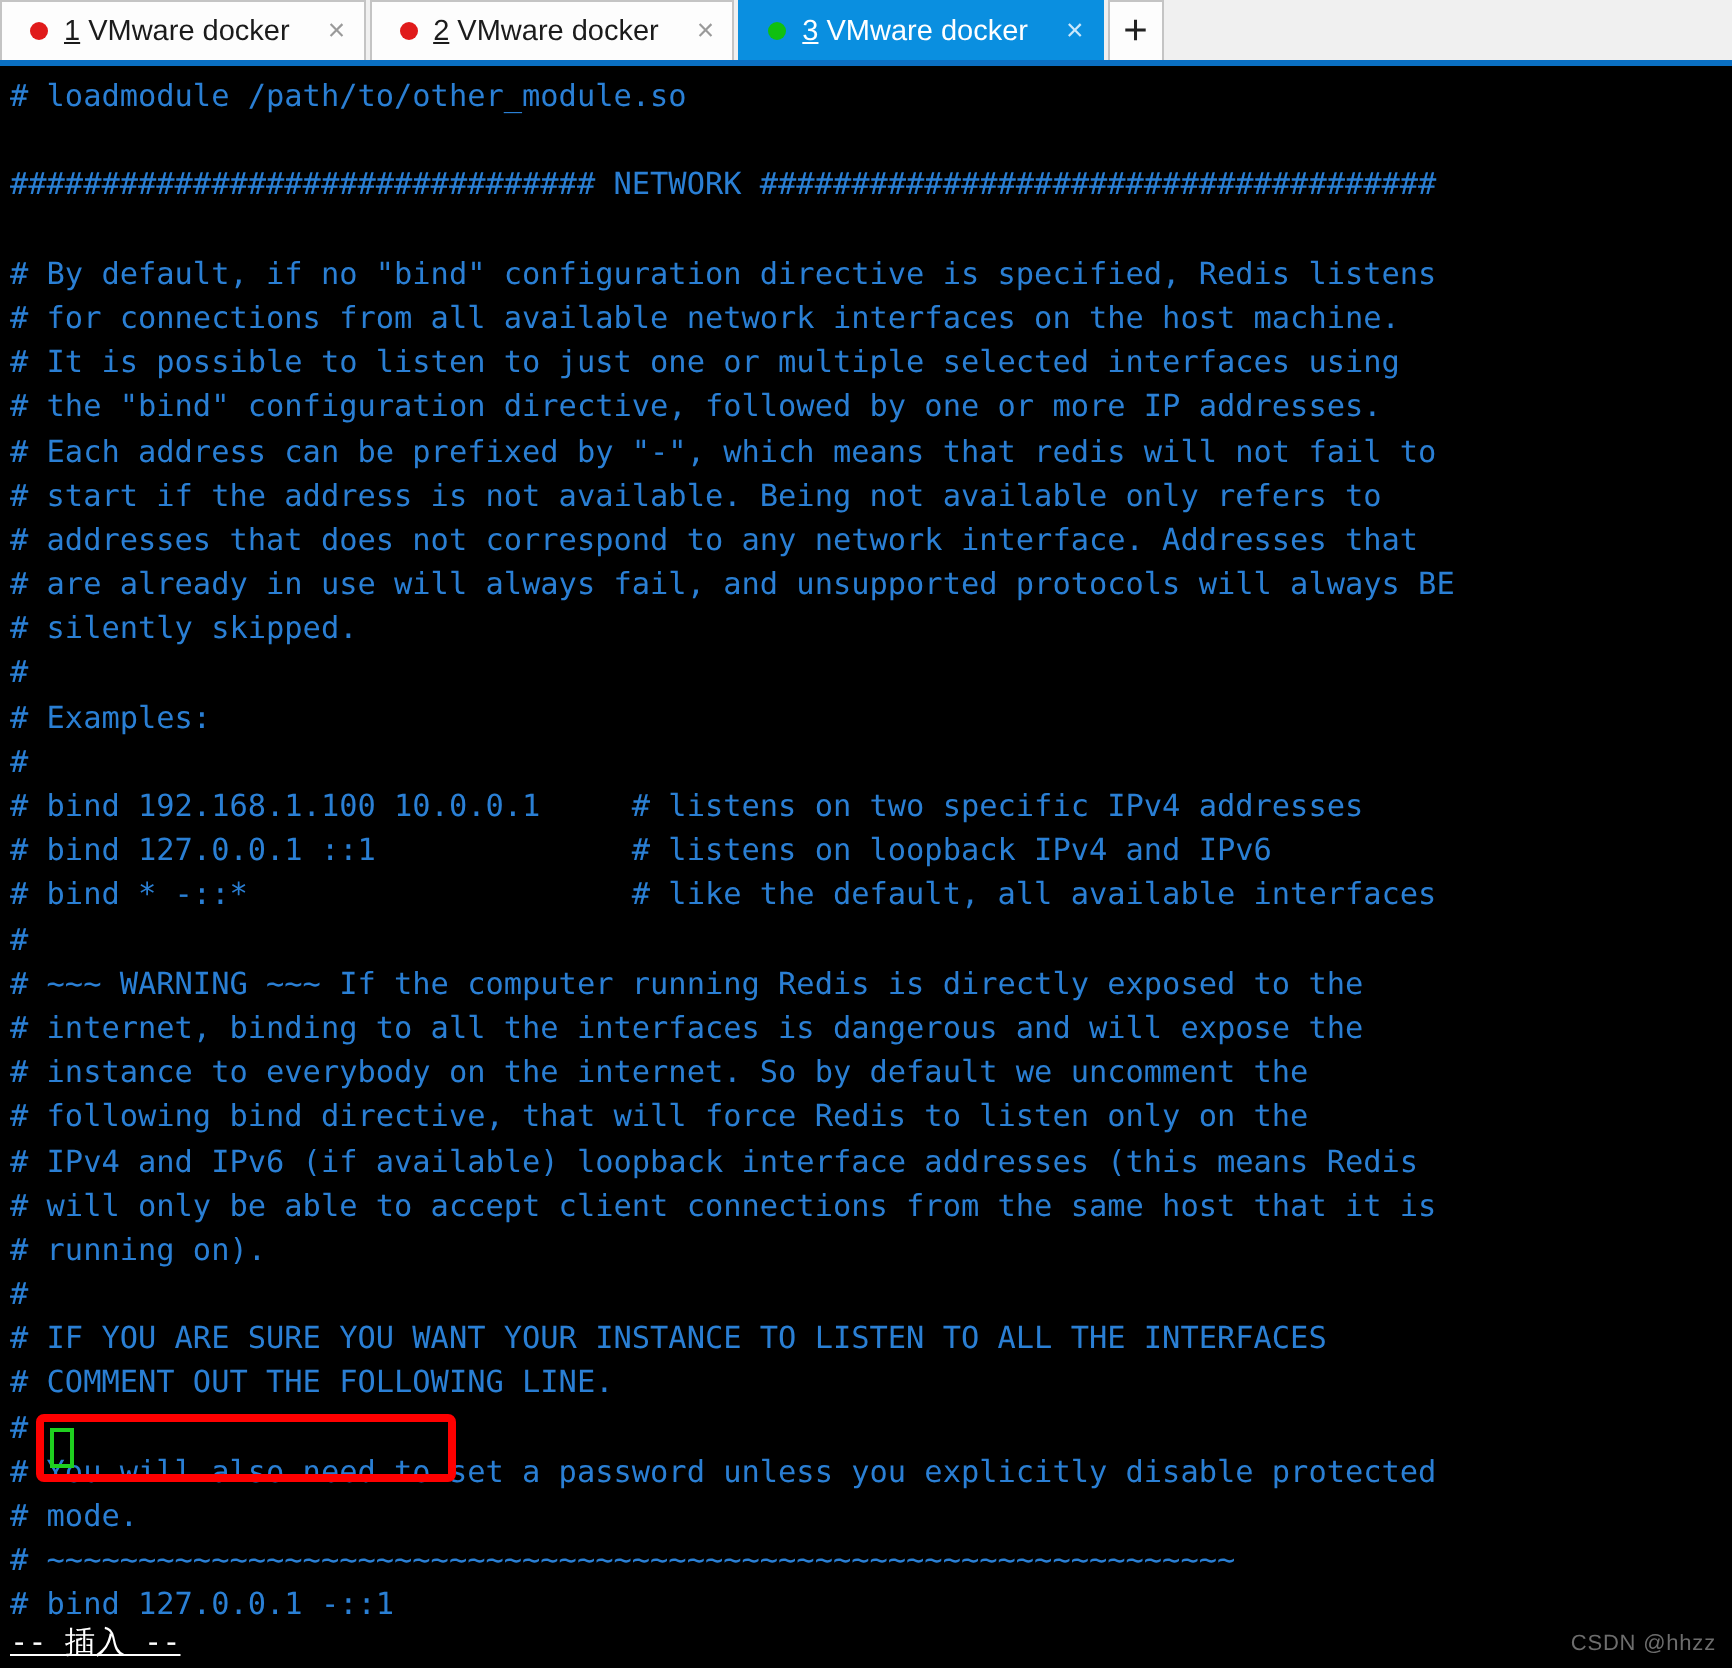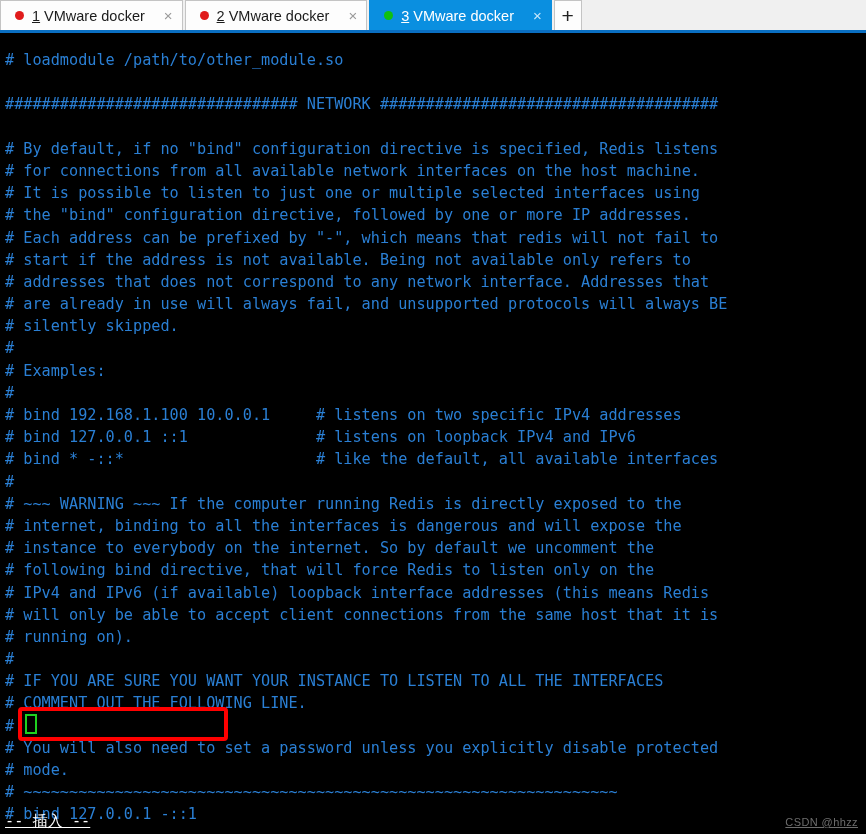--- a/index.html
+++ b/index.html
@@ -71,21 +71,21 @@
     border: 1px solid #c4c4c4;
     border-bottom: none;
   }
 
   
   #terminal {
     position: relative;
     width: 866px;
     height: 801px;
     background: #000000;
-    padding: 16px 0 0 5px;
+    padding: 4px 0 0 5px;
     overflow: hidden;
   }
   #buffer {
     font-family: "DejaVu Sans Mono", monospace;
     font-size: 15.2px;
     line-height: 22.2px;
     color: #2a7fd4;
     white-space: pre;
     letter-spacing: 0px;
   }
@@ -103,21 +103,20 @@
     text-decoration: underline;
   }
   #watermark {
     position: absolute;
     right: 8px;
     bottom: 6px;
     font-family: "Liberation Sans", sans-serif;
     font-size: 11px;
     color: #6d6d6d;
     letter-spacing: .4px;
-    text-decoration: underline;
   }
 
   
   #highlight-box {
     position: absolute;
     left: 18px;
     top: 674px;
     width: 210px;
     height: 34px;
     border: 4px solid #ff0000;

